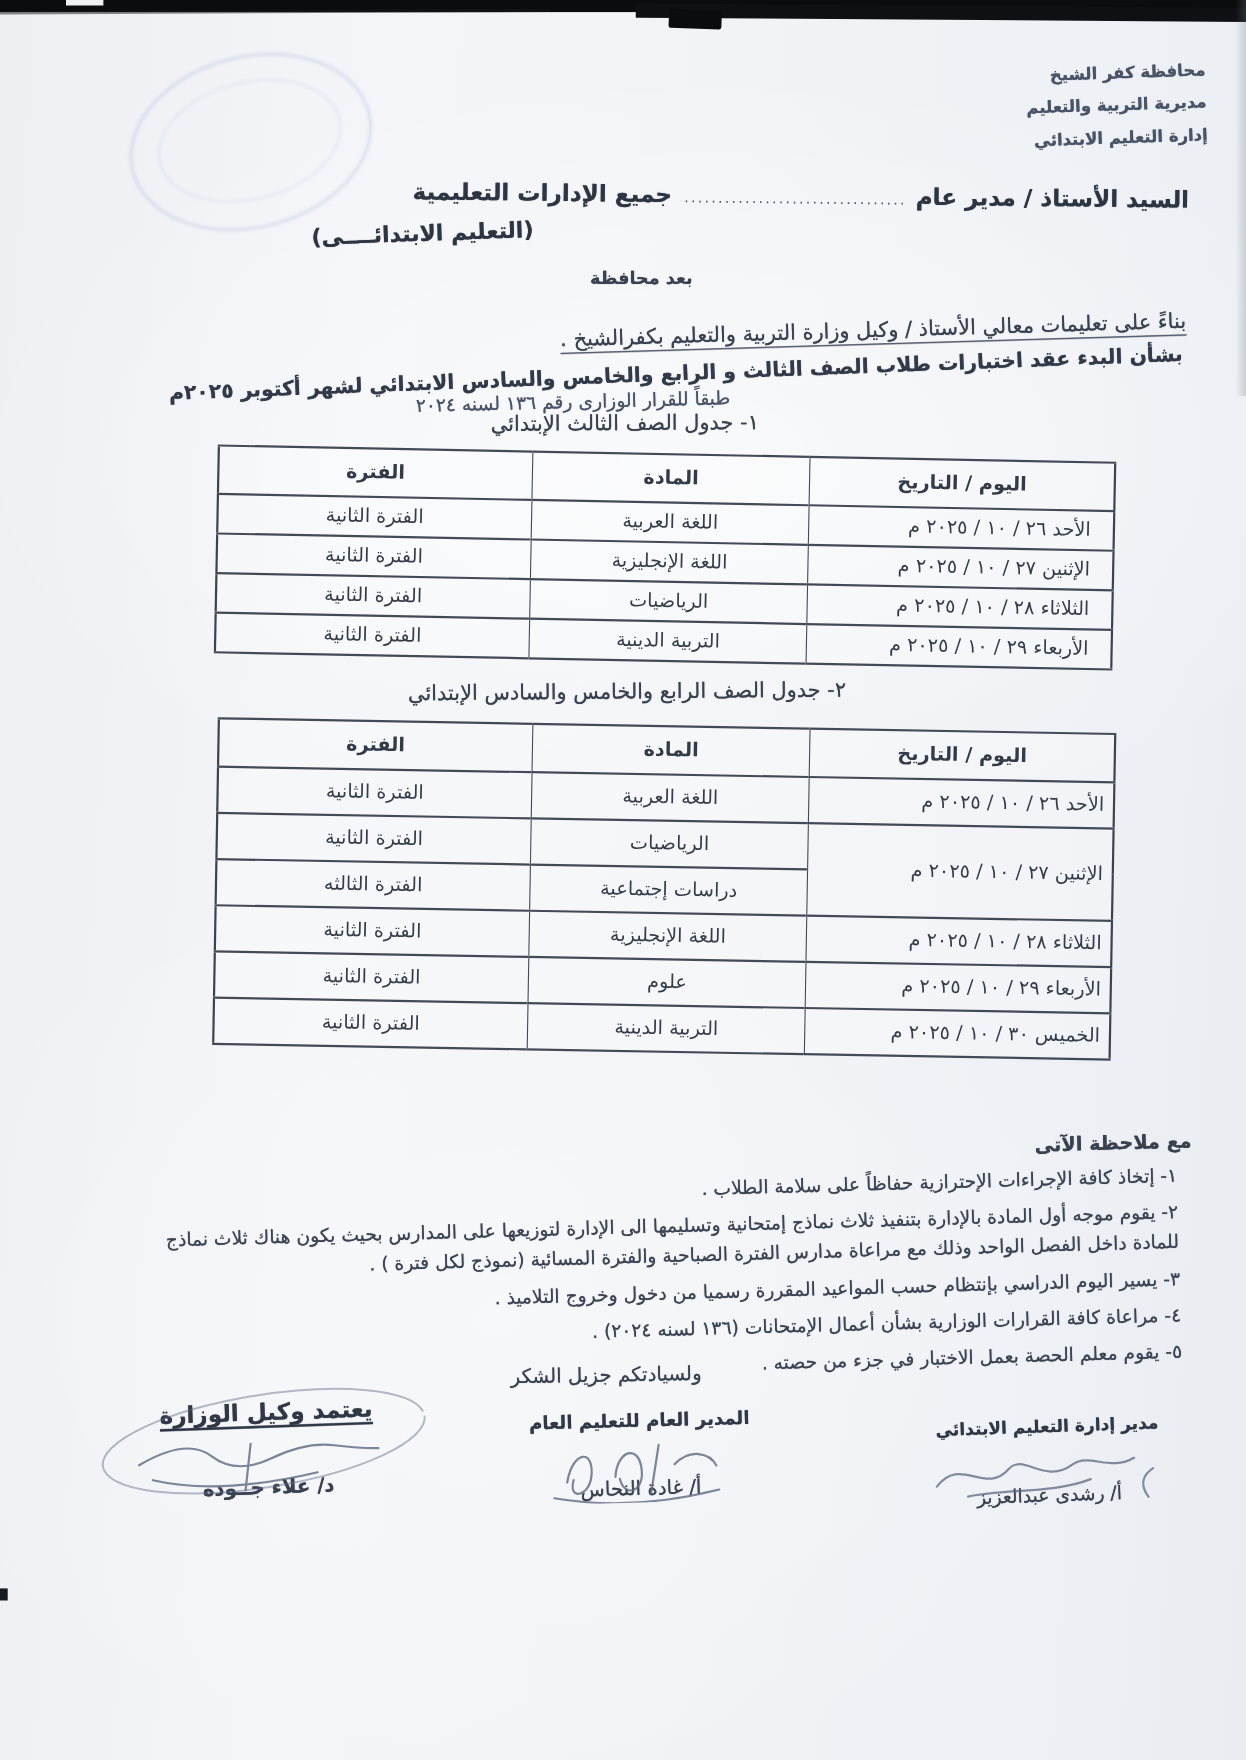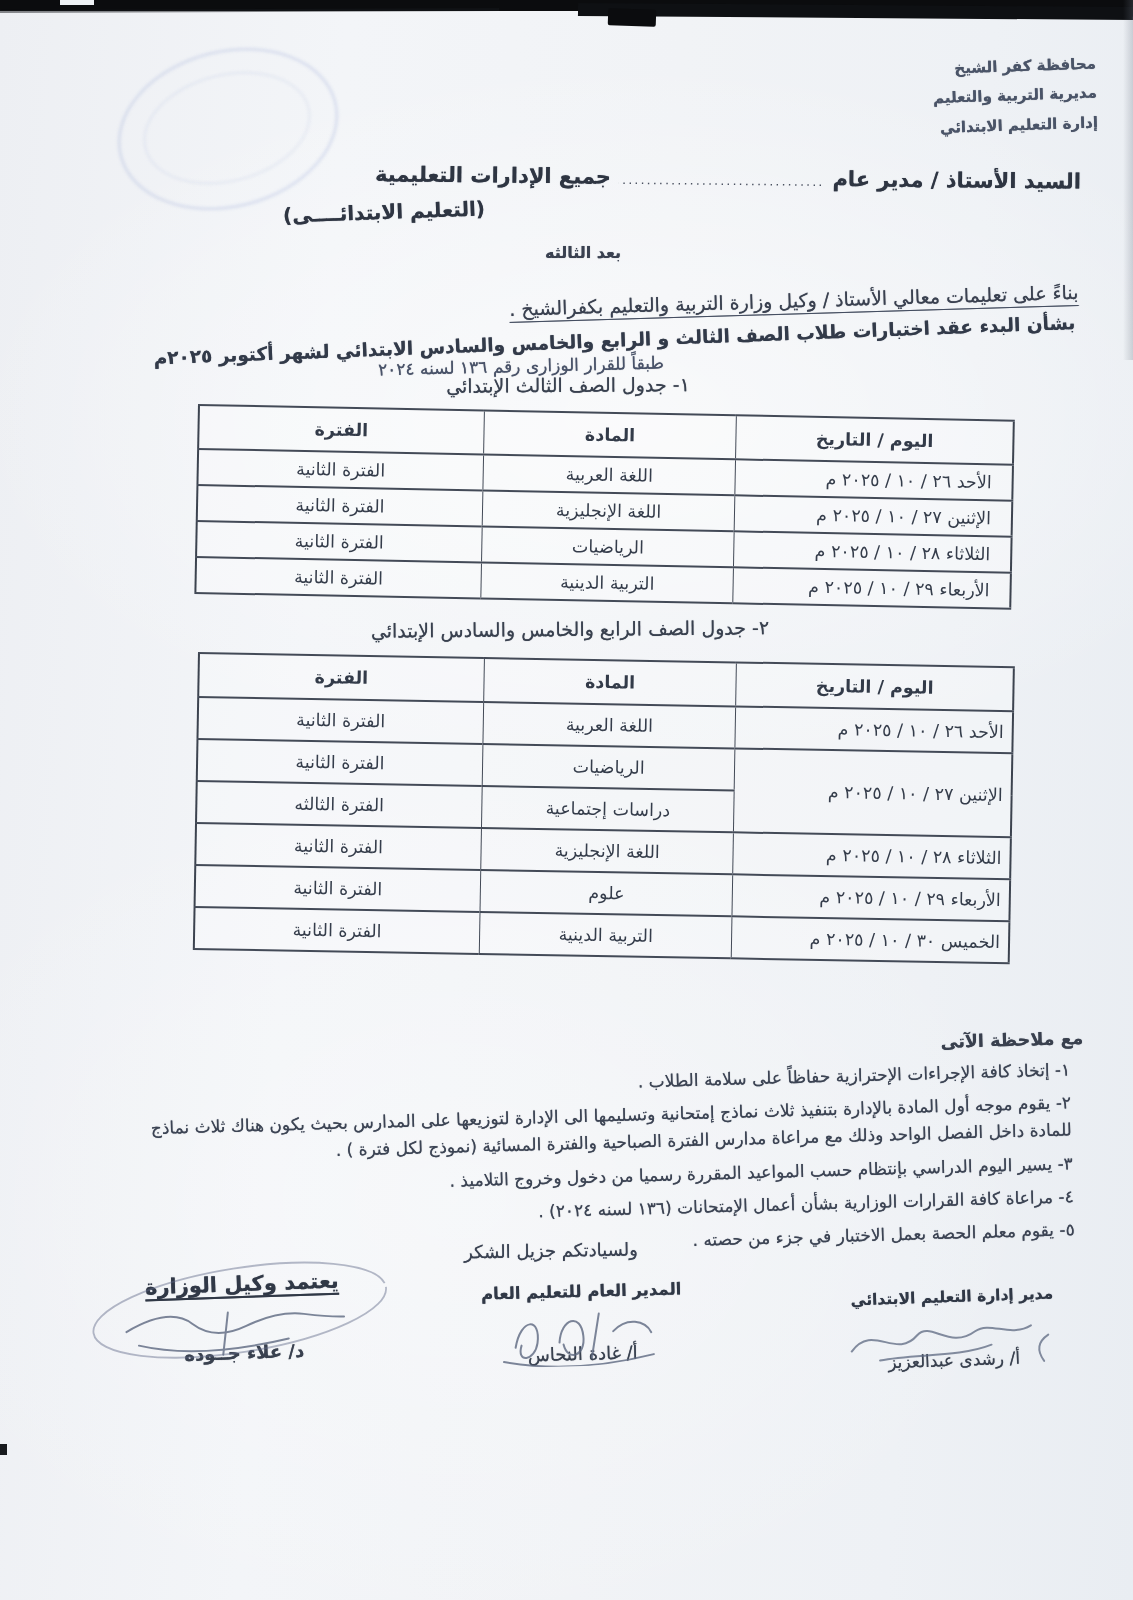--- a/index.html
+++ b/index.html
@@ -102,21 +102,21 @@
     <div>إدارة التعليم الابتدائي</div>
   </div>
 
   <div class="abs addressee">
     <span class="addr-to ink">السيد الأستاذ / مدير عام</span>
     <span class="addr-dots">..........................................</span>
     <span class="addr-dept ink">جميع الإدارات التعليمية</span>
   </div>
   <div class="abs addr-sub ink">(التعليم الابتدائــــى)</div>
 
-  <div class="abs greeting ink">بعد الثالثه</div>
+  <div class="abs greeting ink">بعد محافظة</div>
 
   <div class="abs b1 ink">بناءً على تعليمات معالي الأستاذ / وكيل وزارة التربية والتعليم بكفرالشيخ .</div>
   <div class="abs b2 ink">بشأن البدء عقد اختبارات طلاب الصف الثالث و الرابع والخامس والسادس الابتدائي لشهر أكتوبر ٢٠٢٥م</div>
   <div class="abs b3 ink">طبقاً للقرار الوزارى رقم ١٣٦ لسنه ٢٠٢٤</div>
 
   <div class="abs t-title t1-title ink">١- جدول الصف الثالث الإبتدائي</div>
   <div class="abs twrap1">
     <table>
       <colgroup>
           <col style="width:34%">

